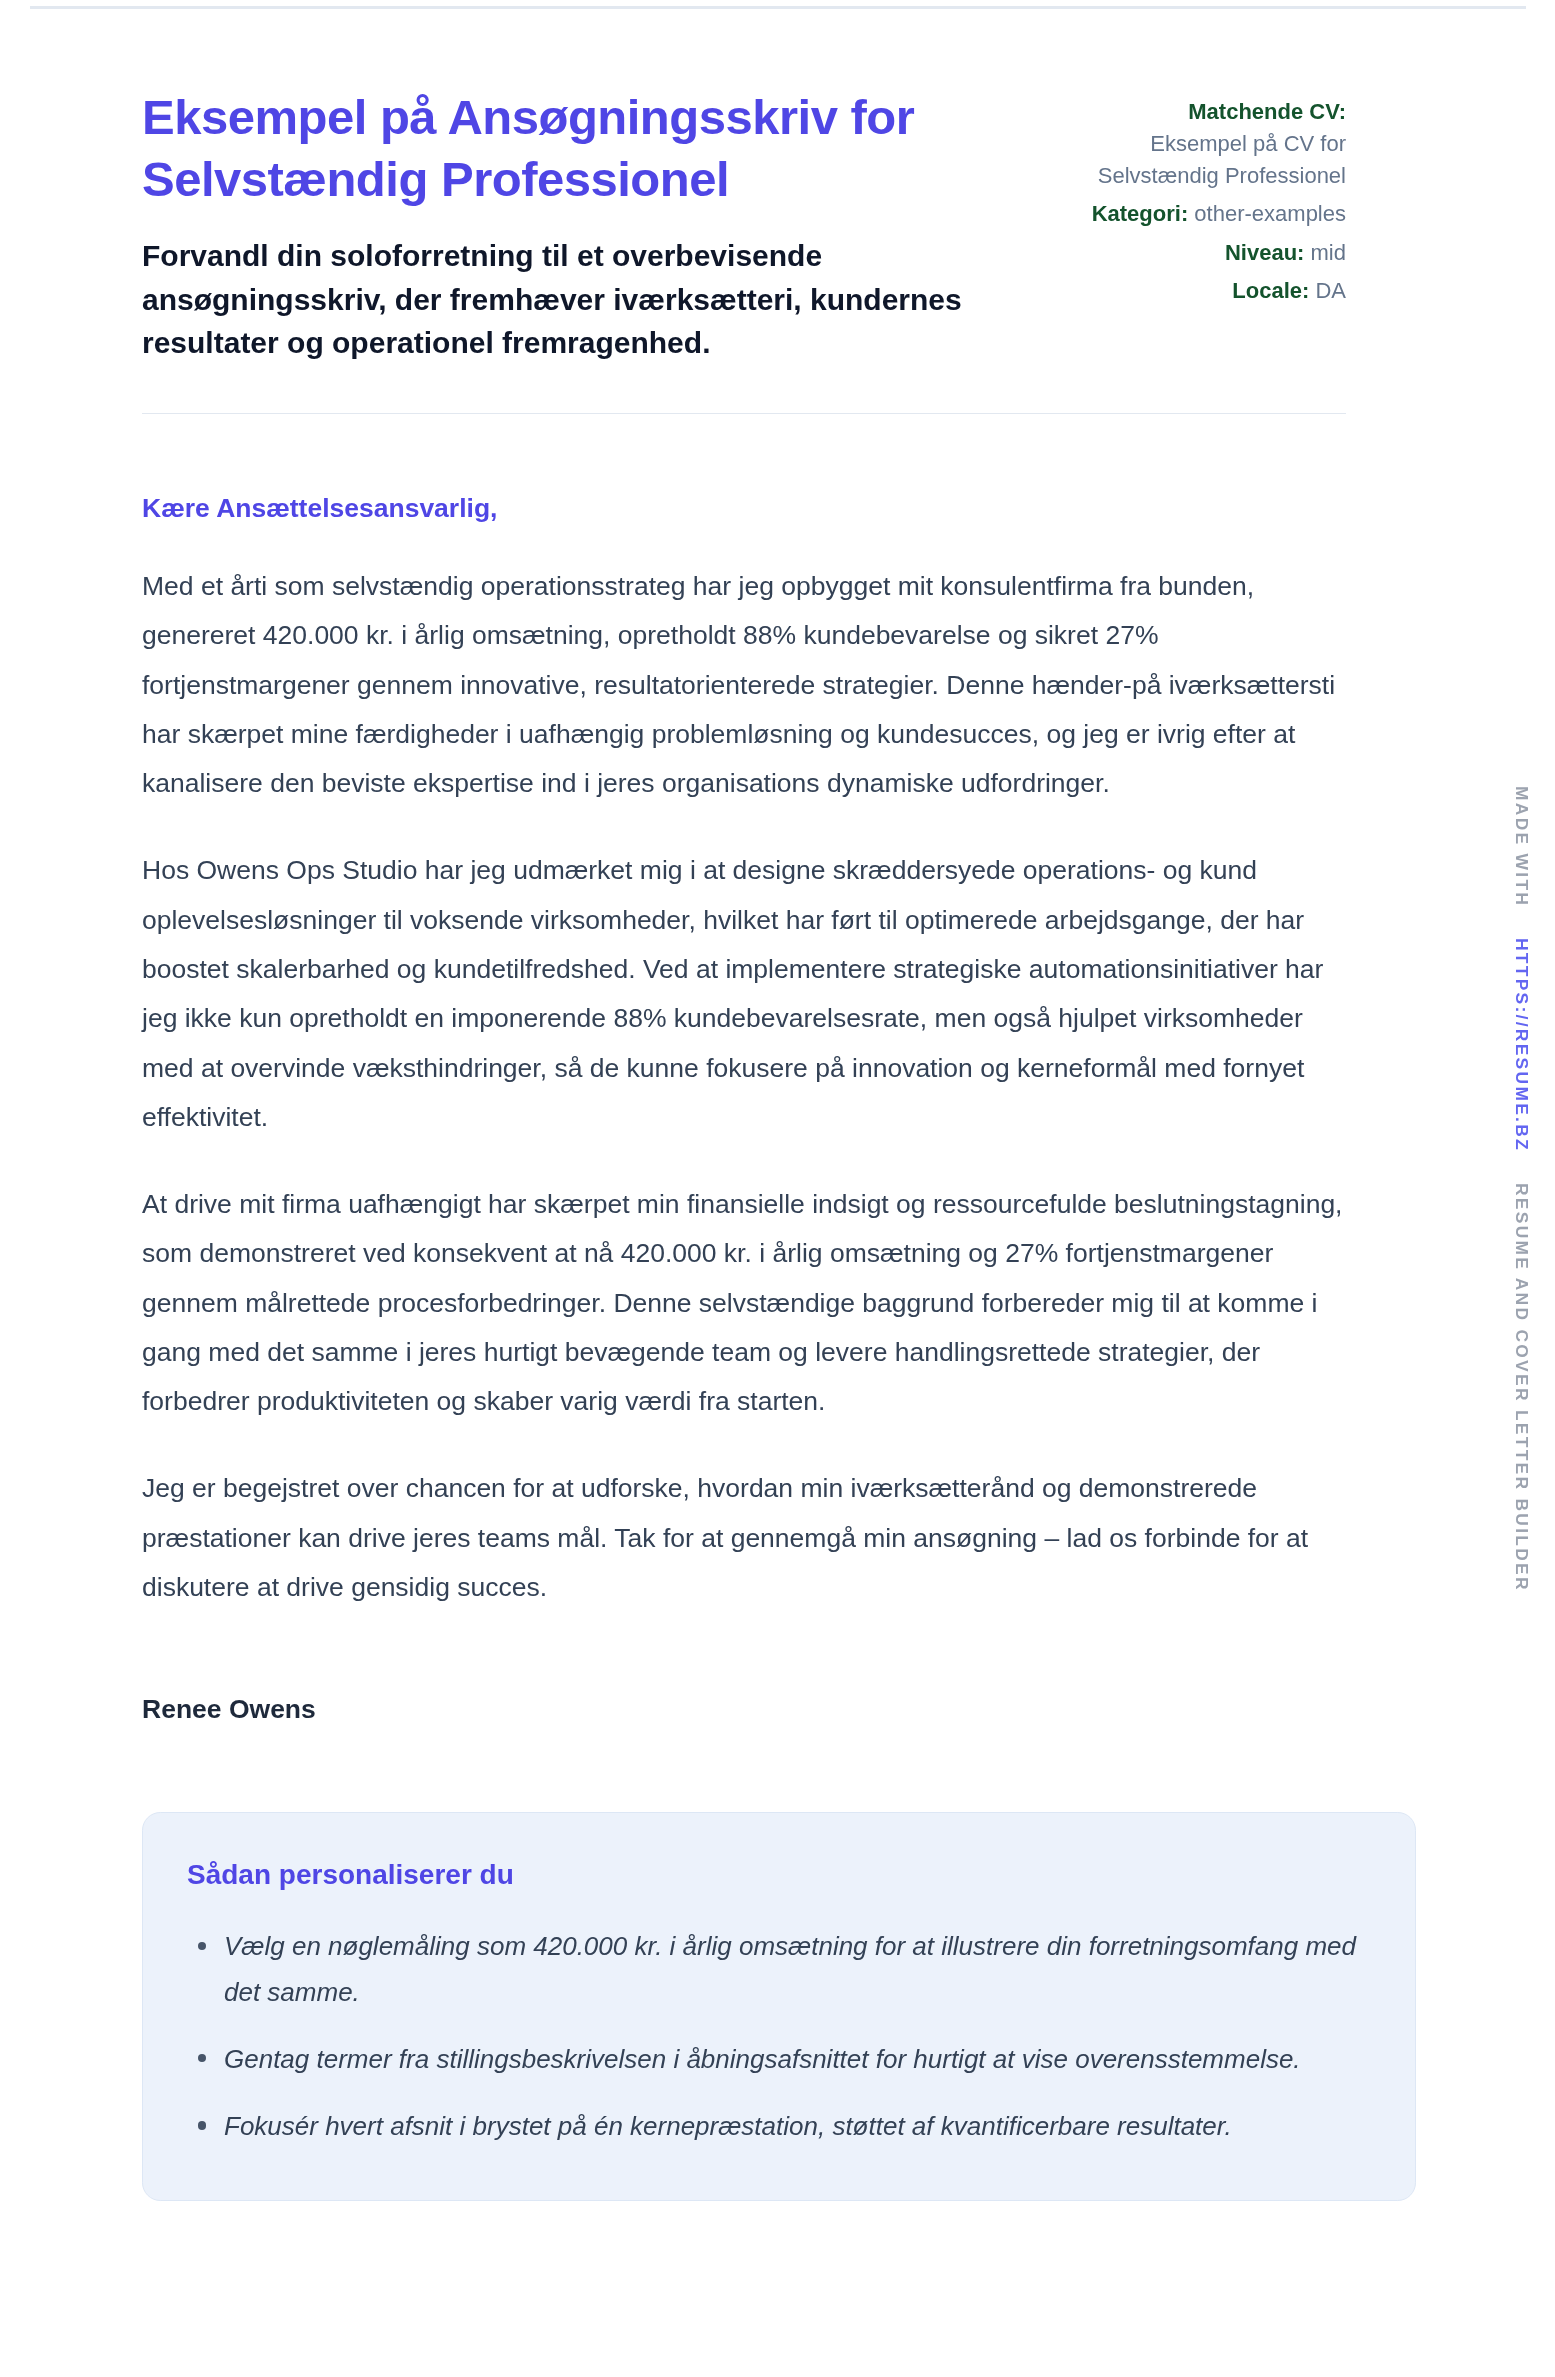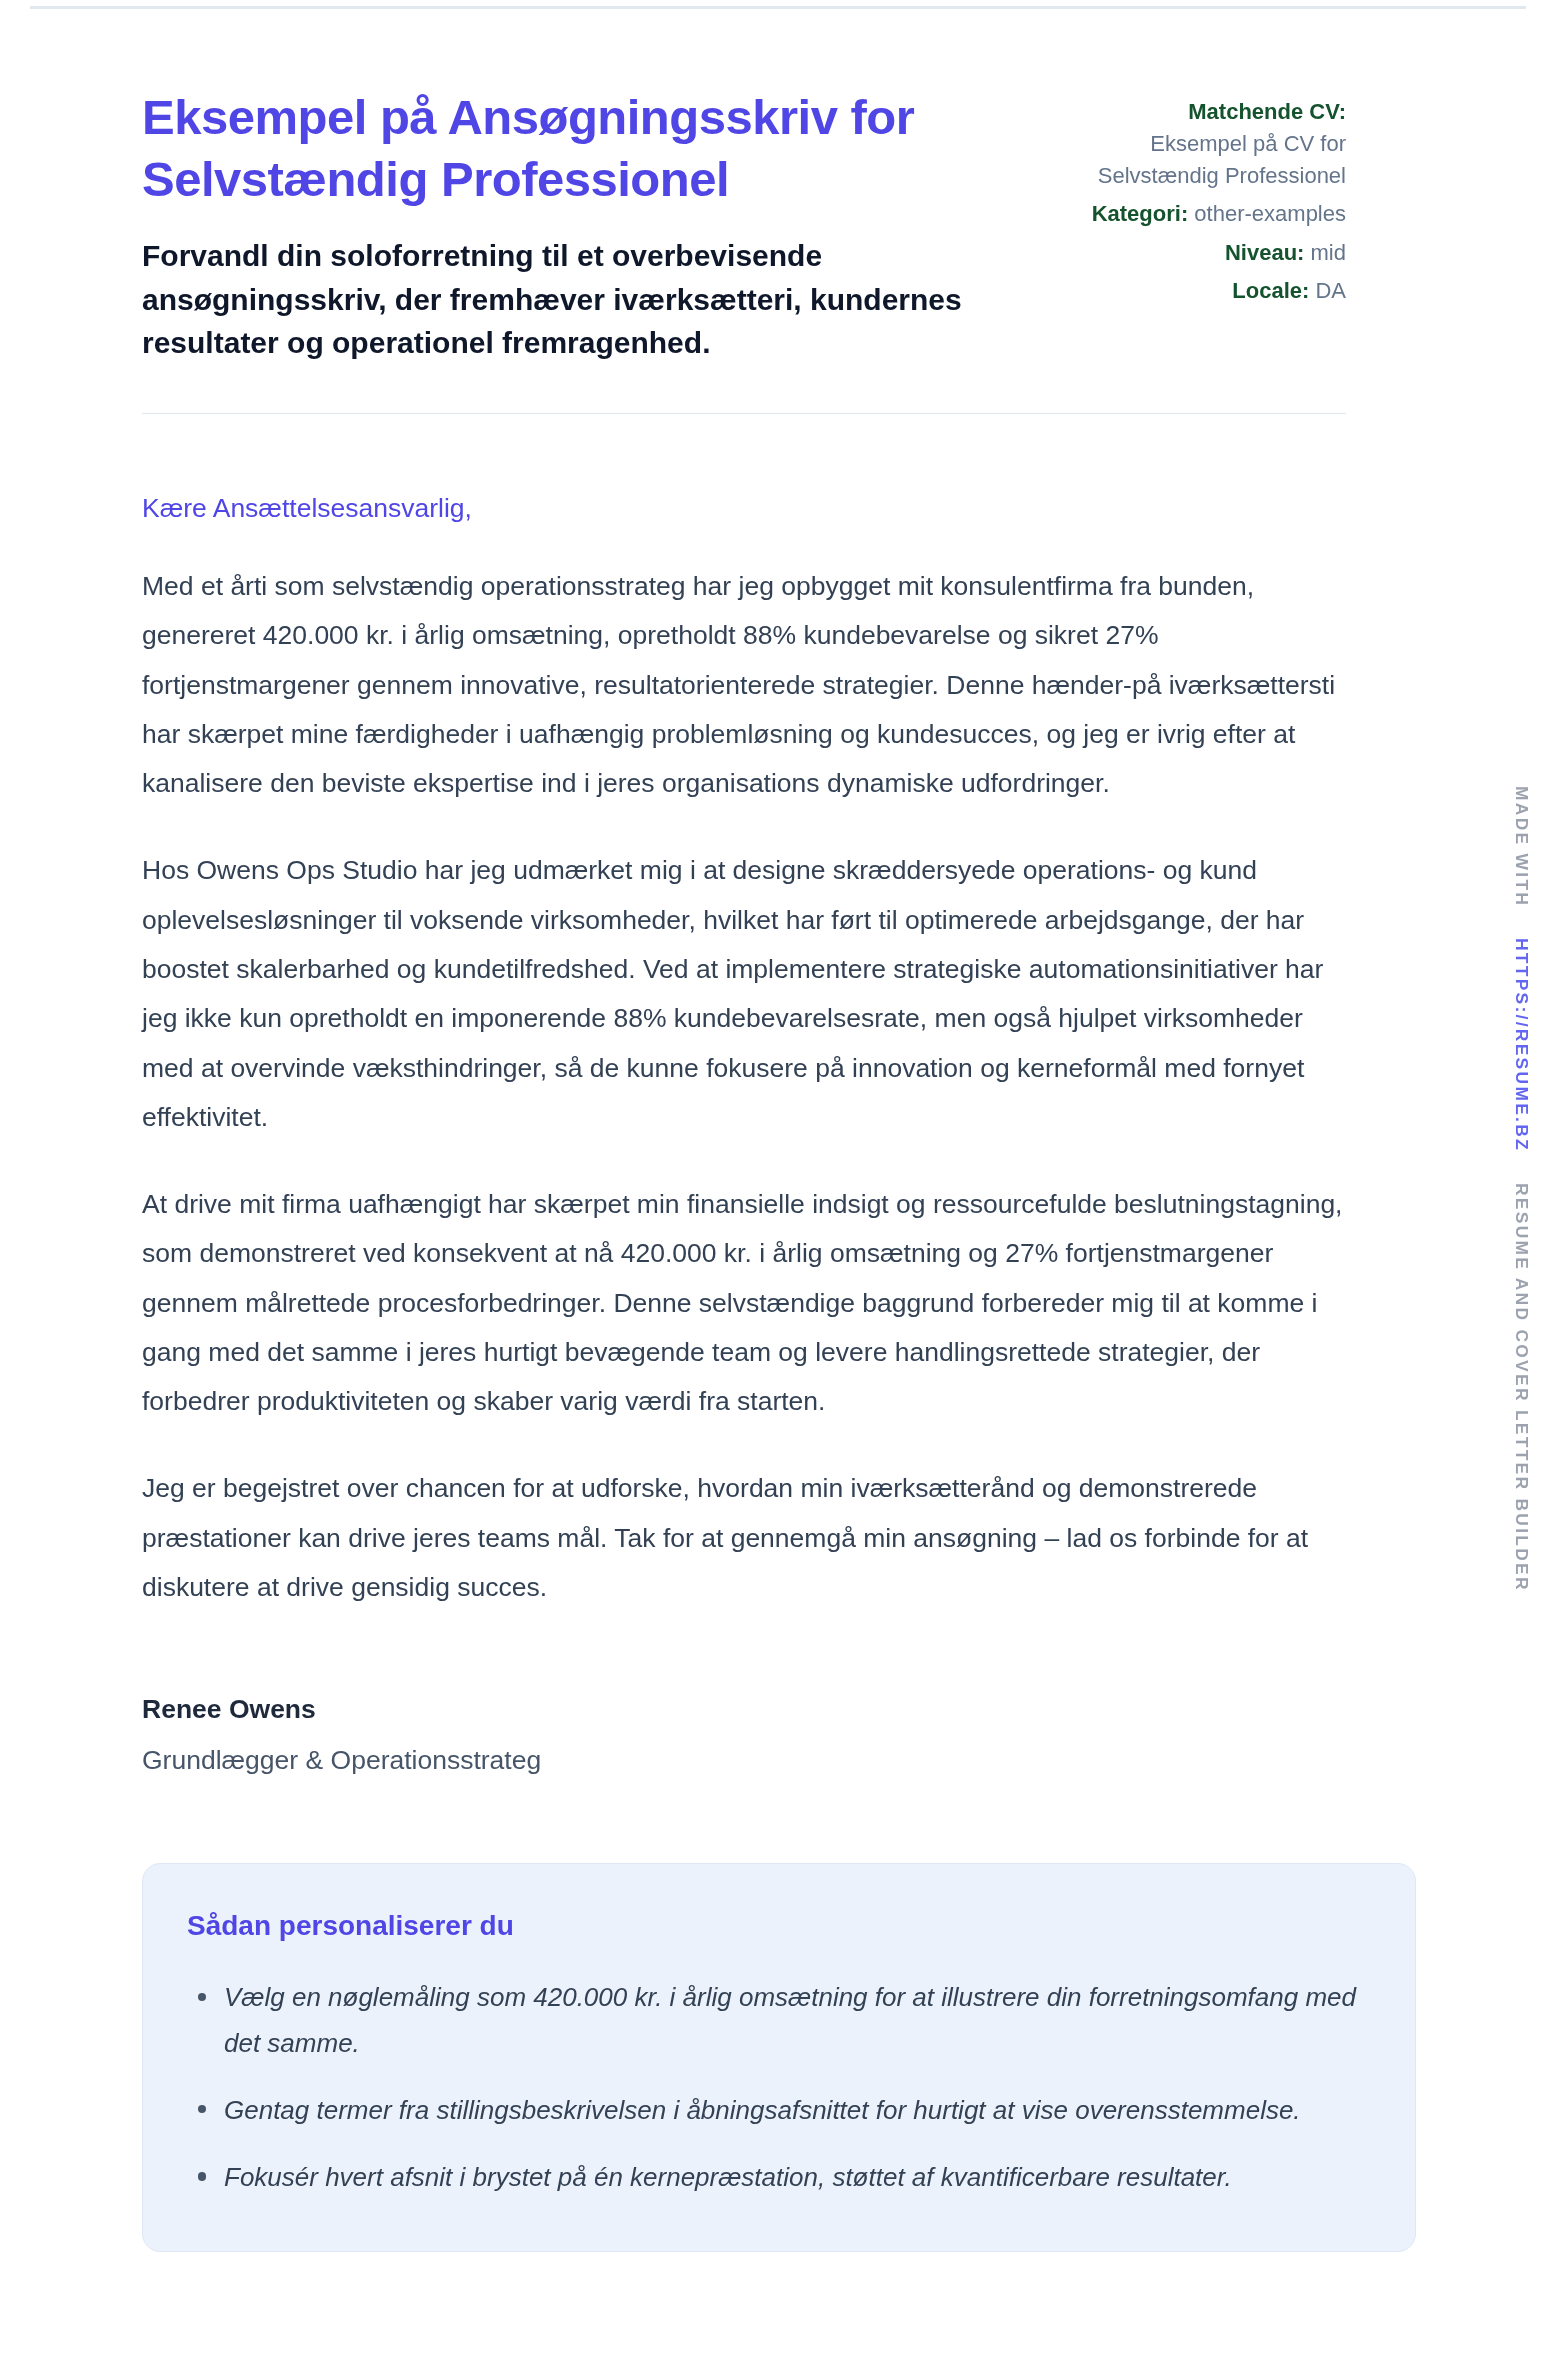--- a/index.html
+++ b/index.html
@@ -35,21 +35,21 @@
     font-size: 22px; line-height: 1.45; padding-top: 9.2px;
   }
   .meta-label { font-weight: 700; color: #14532d; }
   .meta-value { color: #64748b; }
   .meta-row { margin-top: 6.4px; }
 
   .divider { border: none; border-top: 1.8px solid #e2e8f0; margin: 48px 0 0 0; }
 
   
   .letter { margin-top: 79px; max-width: 1274px; }
-  .salutation { margin: 0 0 38px 0; font-size: 26.5px; font-weight: 400; color: #4f46e5; }
+  .salutation { margin: 0 0 38px 0; font-size: 26.5px; font-weight: 700; color: #4f46e5; }
   .para { margin: 0 0 38px 0; font-size: 26.5px; line-height: 1.86; color: #334155; }
   .signature-name { margin: 82px 0 0 0; font-size: 26.5px; font-weight: 700; color: #1e293b; }
   .signature-role { margin: 20px 0 0 0; font-size: 26.5px; color: #475569; }
 
   
   .tips-card {
     margin-top: 87px;
     background: #ecf2fb;
     border: 1.8px solid #dde7f5;
     border-radius: 18.3px;
@@ -116,21 +116,20 @@
 
   <hr class="divider">
 
   <main class="letter">
     <p class="salutation">Kære Ansættelsesansvarlig,</p>
     <p class="para">Med et årti som selvstændig operationsstrateg har jeg opbygget mit konsulentfirma fra bunden, genereret 420.000 kr. i årlig omsætning, opretholdt 88% kundebevarelse og sikret 27% fortjenstmargener gennem innovative, resultatorienterede strategier. Denne hænder-på iværksættersti har skærpet mine færdigheder i uafhængig problemløsning og kundesucces, og jeg er ivrig efter at kanalisere den beviste ekspertise ind i jeres organisations dynamiske udfordringer.</p>
     <p class="para">Hos Owens Ops Studio har jeg udmærket mig i at designe skræddersyede operations- og kund oplevelsesløsninger til voksende virksomheder, hvilket har ført til optimerede arbejdsgange, der har boostet skalerbarhed og kundetilfredshed. Ved at implementere strategiske automationsinitiativer har jeg ikke kun opretholdt en imponerende 88% kundebevarelsesrate, men også hjulpet virksomheder med at overvinde væksthindringer, så de kunne fokusere på innovation og kerneformål med fornyet effektivitet.</p>
     <p class="para">At drive mit firma uafhængigt har skærpet min finansielle indsigt og ressourcefulde beslutningstagning, som demonstreret ved konsekvent at nå 420.000 kr. i årlig omsætning og 27% fortjenstmargener gennem målrettede procesforbedringer. Denne selvstændige baggrund forbereder mig til at komme i gang med det samme i jeres hurtigt bevægende team og levere handlingsrettede strategier, der forbedrer produktiviteten og skaber varig værdi fra starten.</p>
     <p class="para">Jeg er begejstret over chancen for at udforske, hvordan min iværksætterånd og demonstrerede præstationer kan drive jeres teams mål. Tak for at gennemgå min ansøgning – lad os forbinde for at diskutere at drive gensidig succes.</p>
     <p class="signature-name">Renee Owens</p>
-    <p class="signature-role">Grundlægger &amp; Operationsstrateg</p>
   </main>
 
   <section class="tips-card">
     <h2 class="tips-heading">Sådan personaliserer du</h2>
     <ul class="tips-list">
       <li>Vælg en nøglemåling som 420.000 kr. i årlig omsætning for at illustrere din forretningsomfang med det samme.</li>
       <li>Gentag termer fra stillingsbeskrivelsen i åbningsafsnittet for hurtigt at vise overensstemmelse.</li>
       <li>Fokusér hvert afsnit i brystet på én kernepræstation, støttet af kvantificerbare resultater.</li>
     </ul>
   </section>

